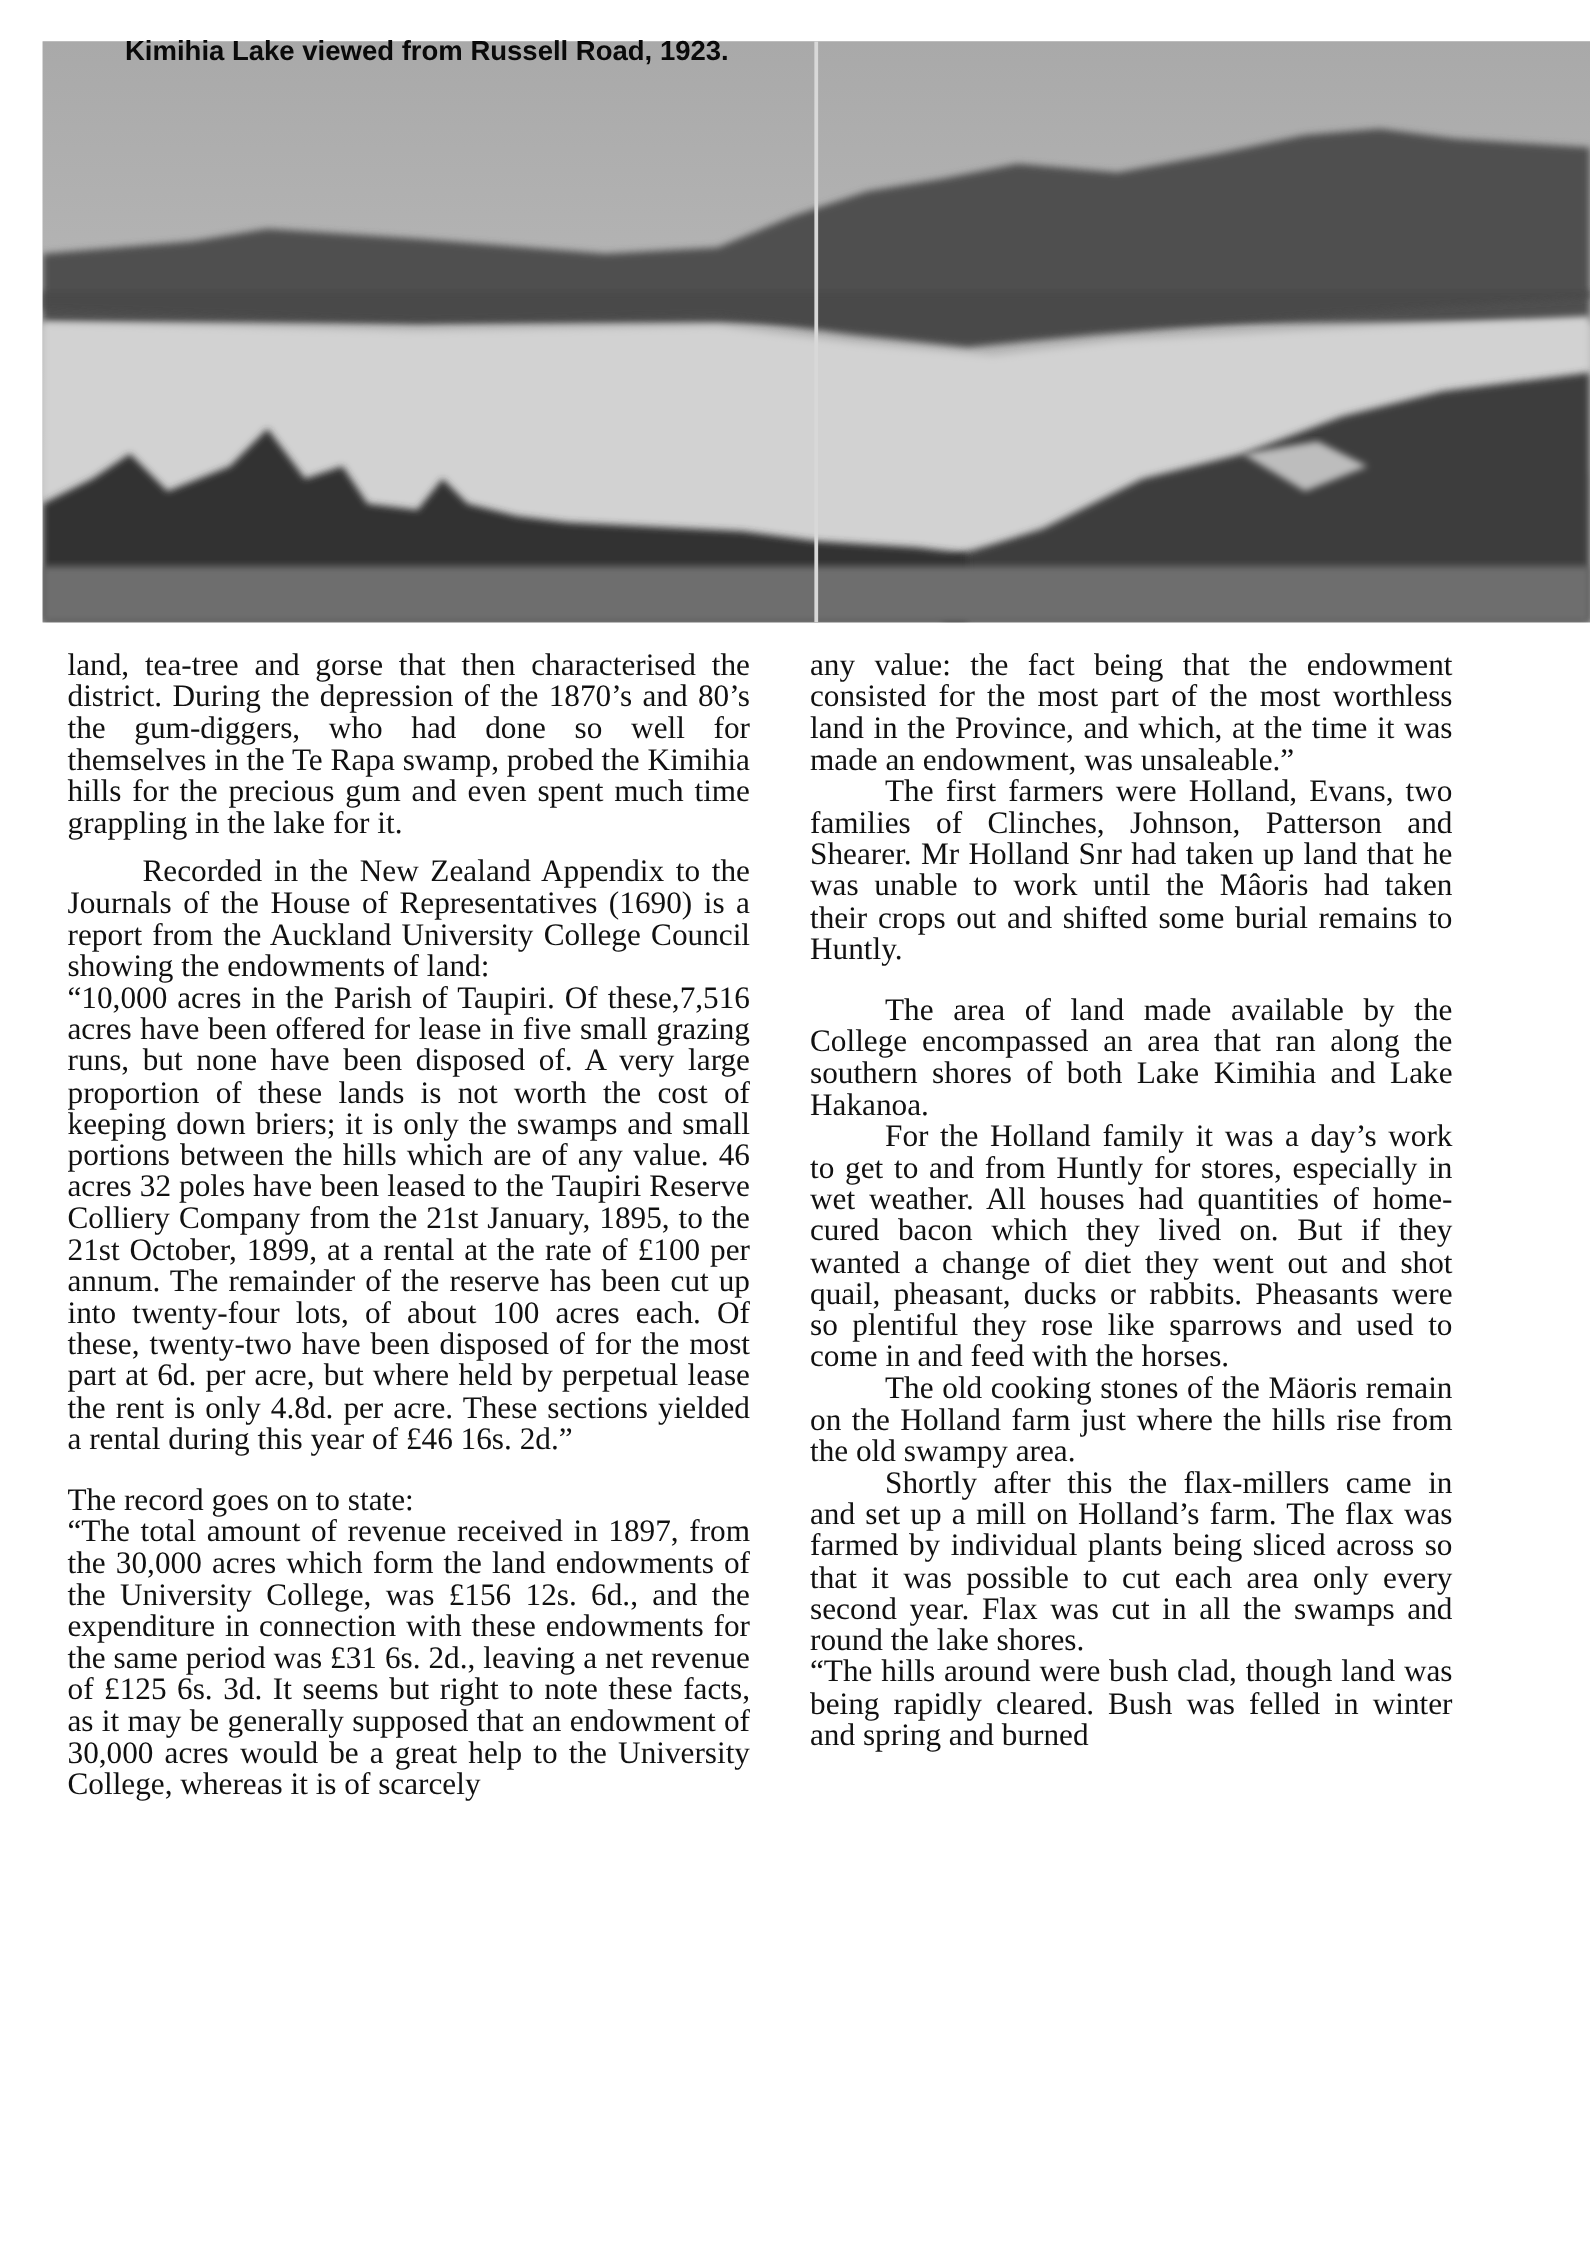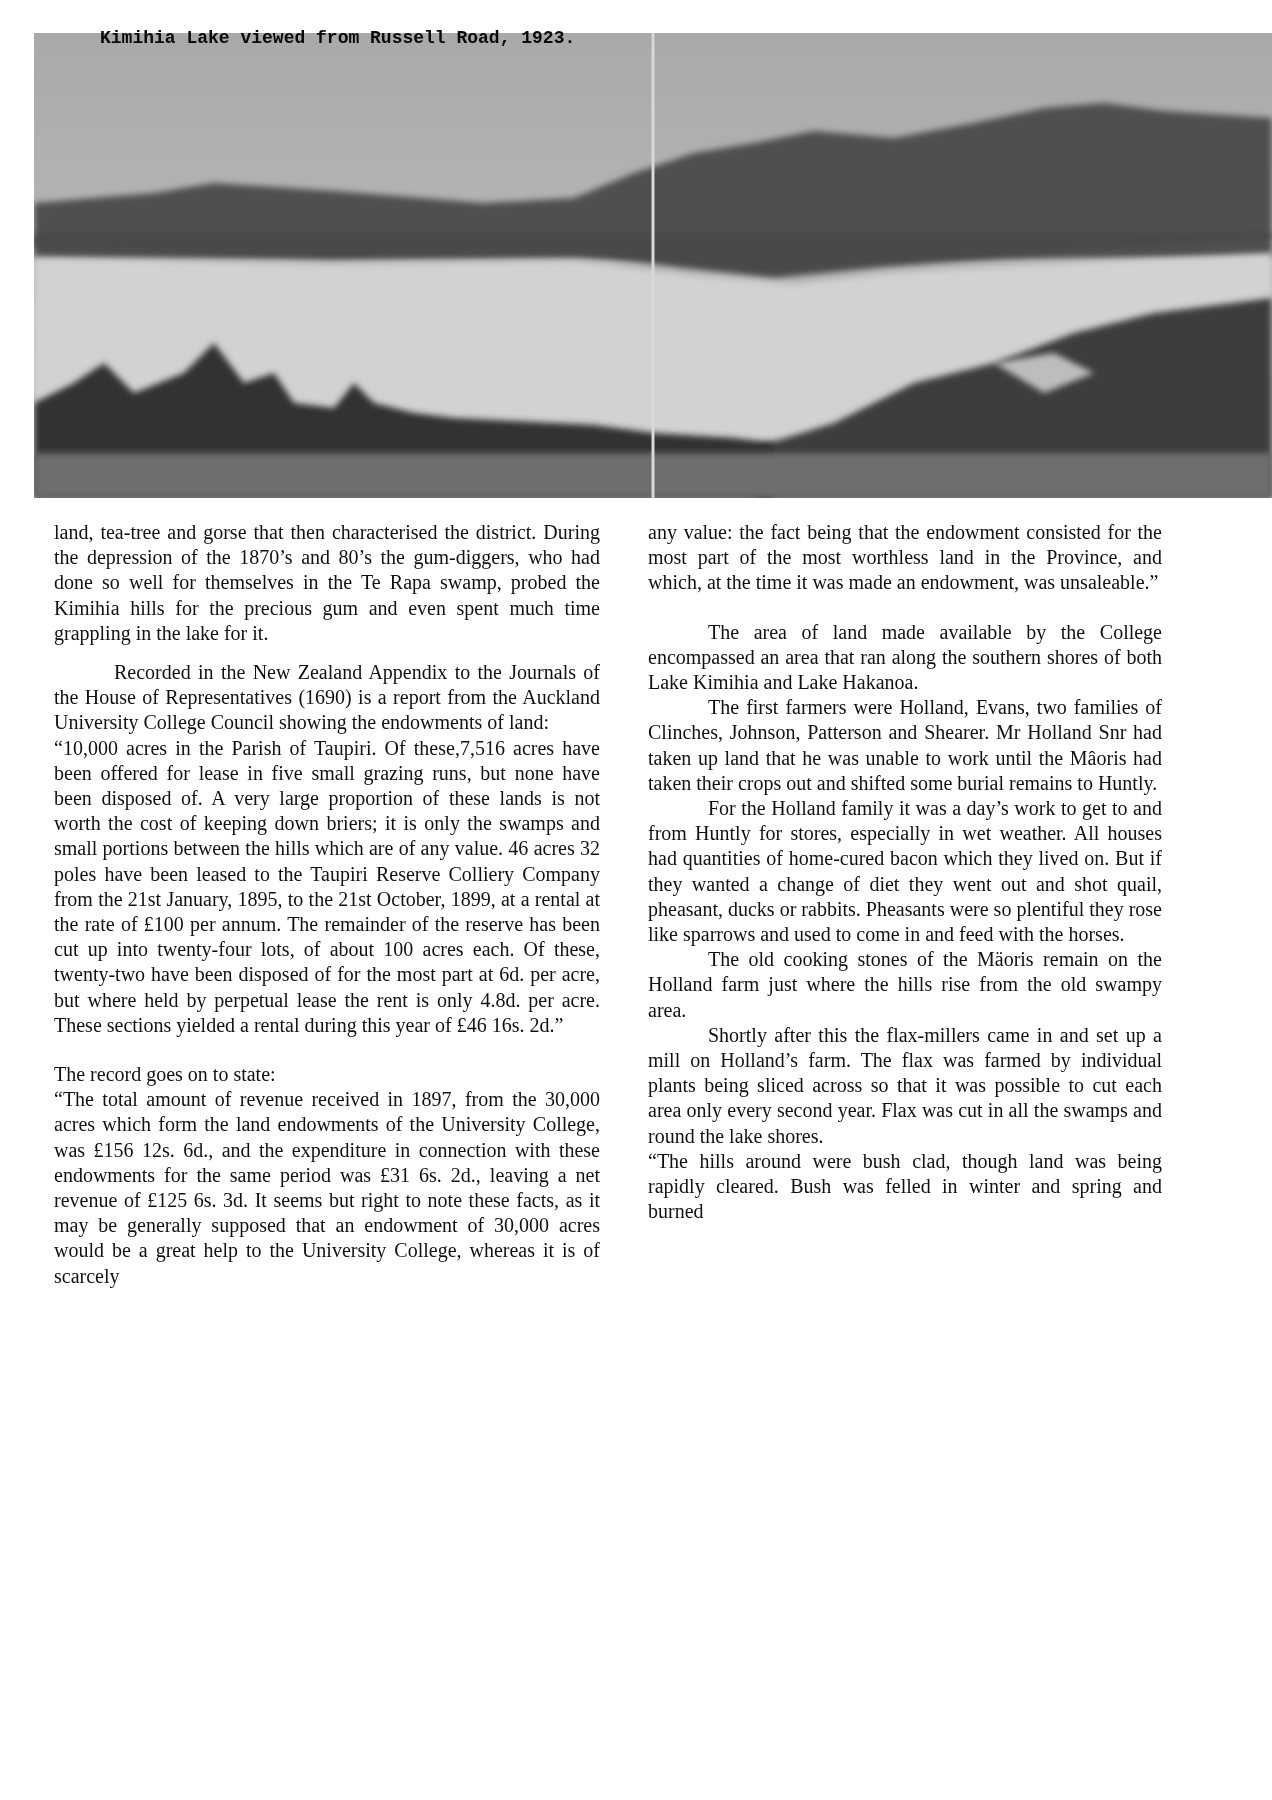--- a/index.html
+++ b/index.html
@@ -1,22 +1,22 @@
 <!DOCTYPE html>
 <html><head>
 <meta charset="utf-8">
 <style>
   html, body { margin: 0; padding: 0; background: #ffffff; }
   body { width: 1272px; height: 1800px; position: relative; overflow: hidden;
          font-family: "Liberation Serif", "DejaVu Serif", serif; color: #111; }
   .photo { position: absolute; left: 34px; top: 33px; width: 1238px; height: 465px; overflow: hidden; background: #b9b9b9; }
   .photo svg { position: absolute; left: 0; top: 0; width: 100%; height: 100%; }
-  .caption { position: absolute; left: 100px; top: 28px; font-family: Liberation Mono, monospace;
-             font-weight: bold; font-size: 18px; color: #0a0a0a; }
-  .col { position: absolute; font-size: 20px; line-height: 25.2px; text-align: justify; }
+  .caption { position: absolute; left: 100px; top: 28px; font-family: Liberation Sans, sans-serif;
+             font-weight: bold; font-size: 22px; color: #0a0a0a; }
+  .col { position: absolute; font-size: 25px; line-height: 25.2px; text-align: justify; }
   .col p { margin: 0; }
   .left { left: 54px; top: 520px; width: 546px; }
   .right { left: 648px; top: 520px; width: 514px; }
   .indent { text-indent: 60px; }
   .gap { margin-top: 14px !important; }
   .bq { margin: 0; }
   .bq-left { margin-left: 94px; margin-right: 56px; margin-top: 34px; }
   .bq-left2 { margin-left: 94px; margin-right: 56px; margin-top: 24px; }
   .bq-right { margin-left: 92px; margin-right: 56px; }
   .bq-italic { margin-left: 92px; margin-right: 88px; }
@@ -59,19 +59,19 @@
 <div class="col left">
   <p>land, tea-tree and gorse that then characterised the district. During the depression of the 1870’s and 80’s the gum-diggers, who had done so well for themselves in the Te Rapa swamp, probed the Kimihia hills for the precious gum and even spent much time grappling in the lake for it.</p>
   <p class="indent gap">Recorded in the New Zealand Appendix to the Journals of the House of Representatives (1690) is a report from the Auckland University College Council showing the endowments of land:</p>
   <p class="bq bq-left">“10,000 acres in the Parish of Taupiri. Of these,7,516 acres have been offered for lease in five small grazing runs, but none have been disposed of. A very large proportion of these lands is not worth the cost of keeping down briers; it is only the swamps and small portions between the hills which are of any value. 46 acres 32 poles have been leased to the Taupiri Reserve Colliery Company from the 21st January, 1895, to the 21st October, 1899, at a rental at the rate of £100 per annum. The remainder of the reserve has been cut up into twenty-four lots, of about 100 acres each. Of these, twenty-two have been disposed of for the most part at 6d. per acre, but where held by perpetual lease the rent is only 4.8d. per acre. These sections yielded a rental during this year of £46 16s. 2d.”</p>
   <p class="plain">The record goes on to state:</p>
   <p class="bq bq-left2">“The total amount of revenue received in 1897, from the 30,000 acres which form the land endowments of the University College, was £156 12s. 6d., and the expenditure in connection with these endowments for the same period was £31 6s. 2d., leaving a net revenue of £125 6s. 3d. It seems but right to note these facts, as it may be generally supposed that an endowment of 30,000 acres would be a great help to the University College, whereas it is of scarcely</p>
 </div>
 
 <div class="col right">
   <p class="bq bq-right">any value: the fact being that the endowment consisted for the most part of the most worthless land in the Province, and which, at the time it was made an endowment, was unsaleable.”</p>
+  <p class="indent">The first farmers were Holland, Evans, two families of Clinches, Johnson, Patterson and Shearer. Mr Holland Snr had taken up land that he was unable to work until the Mâoris had taken their crops out and shifted some burial remains to Huntly.</p>
   <p class="indent" style="margin-top:24px">The area of land made available by the College encompassed an area that ran along the southern shores of both Lake Kimihia and Lake Hakanoa.</p>
-  <p class="indent">The first farmers were Holland, Evans, two families of Clinches, Johnson, Patterson and Shearer. Mr Holland Snr had taken up land that he was unable to work until the Mâoris had taken their crops out and shifted some burial remains to Huntly.</p>
   <p class="indent">For the Holland family it was a day’s work to get to and from Huntly for stores, especially in wet weather. All houses had quantities of home-cured bacon which they lived on. But if they wanted a change of diet they went out and shot quail, pheasant, ducks or rabbits. Pheasants were so plentiful they rose like sparrows and used to come in and feed with the horses.</p>
   <p class="indent">The old cooking stones of the Mäoris remain on the Holland farm just where the hills rise from the old swampy area.</p>
   <p class="indent">Shortly after this the flax-millers came in and set up a mill on Holland’s farm. The flax was farmed by individual plants being sliced across so that it was possible to cut each area only every second year. Flax was cut in all the swamps and round the lake shores.</p>
   <p class="bq bq-italic">“The hills around were bush clad, though land was being rapidly cleared. Bush was felled in winter and spring and burned</p>
 </div>
 
 </body></html>

